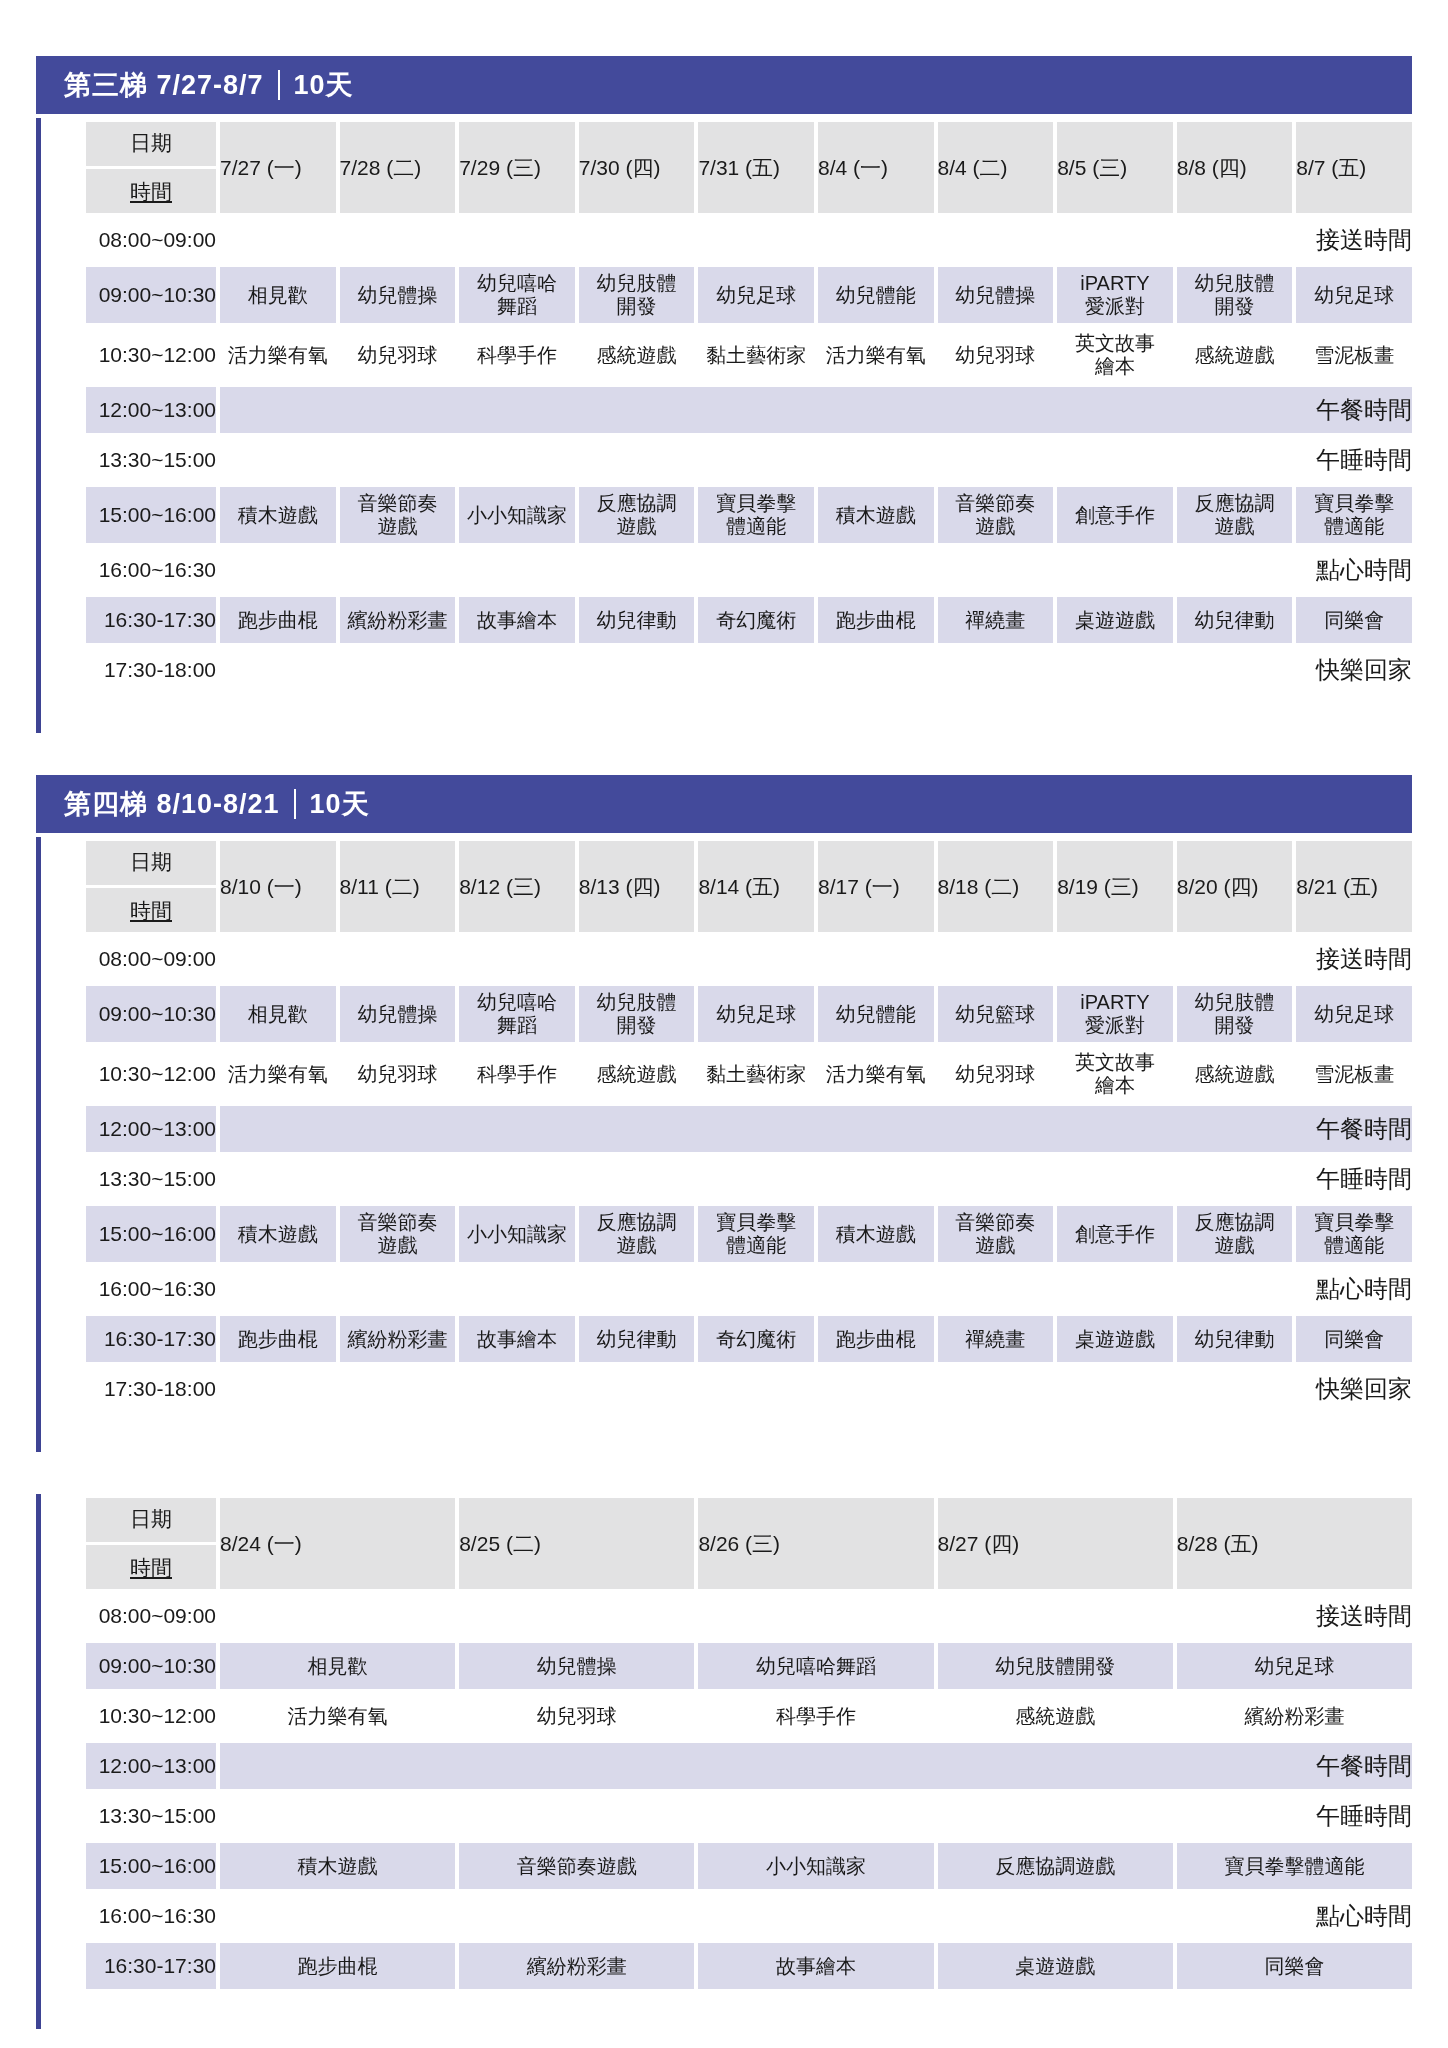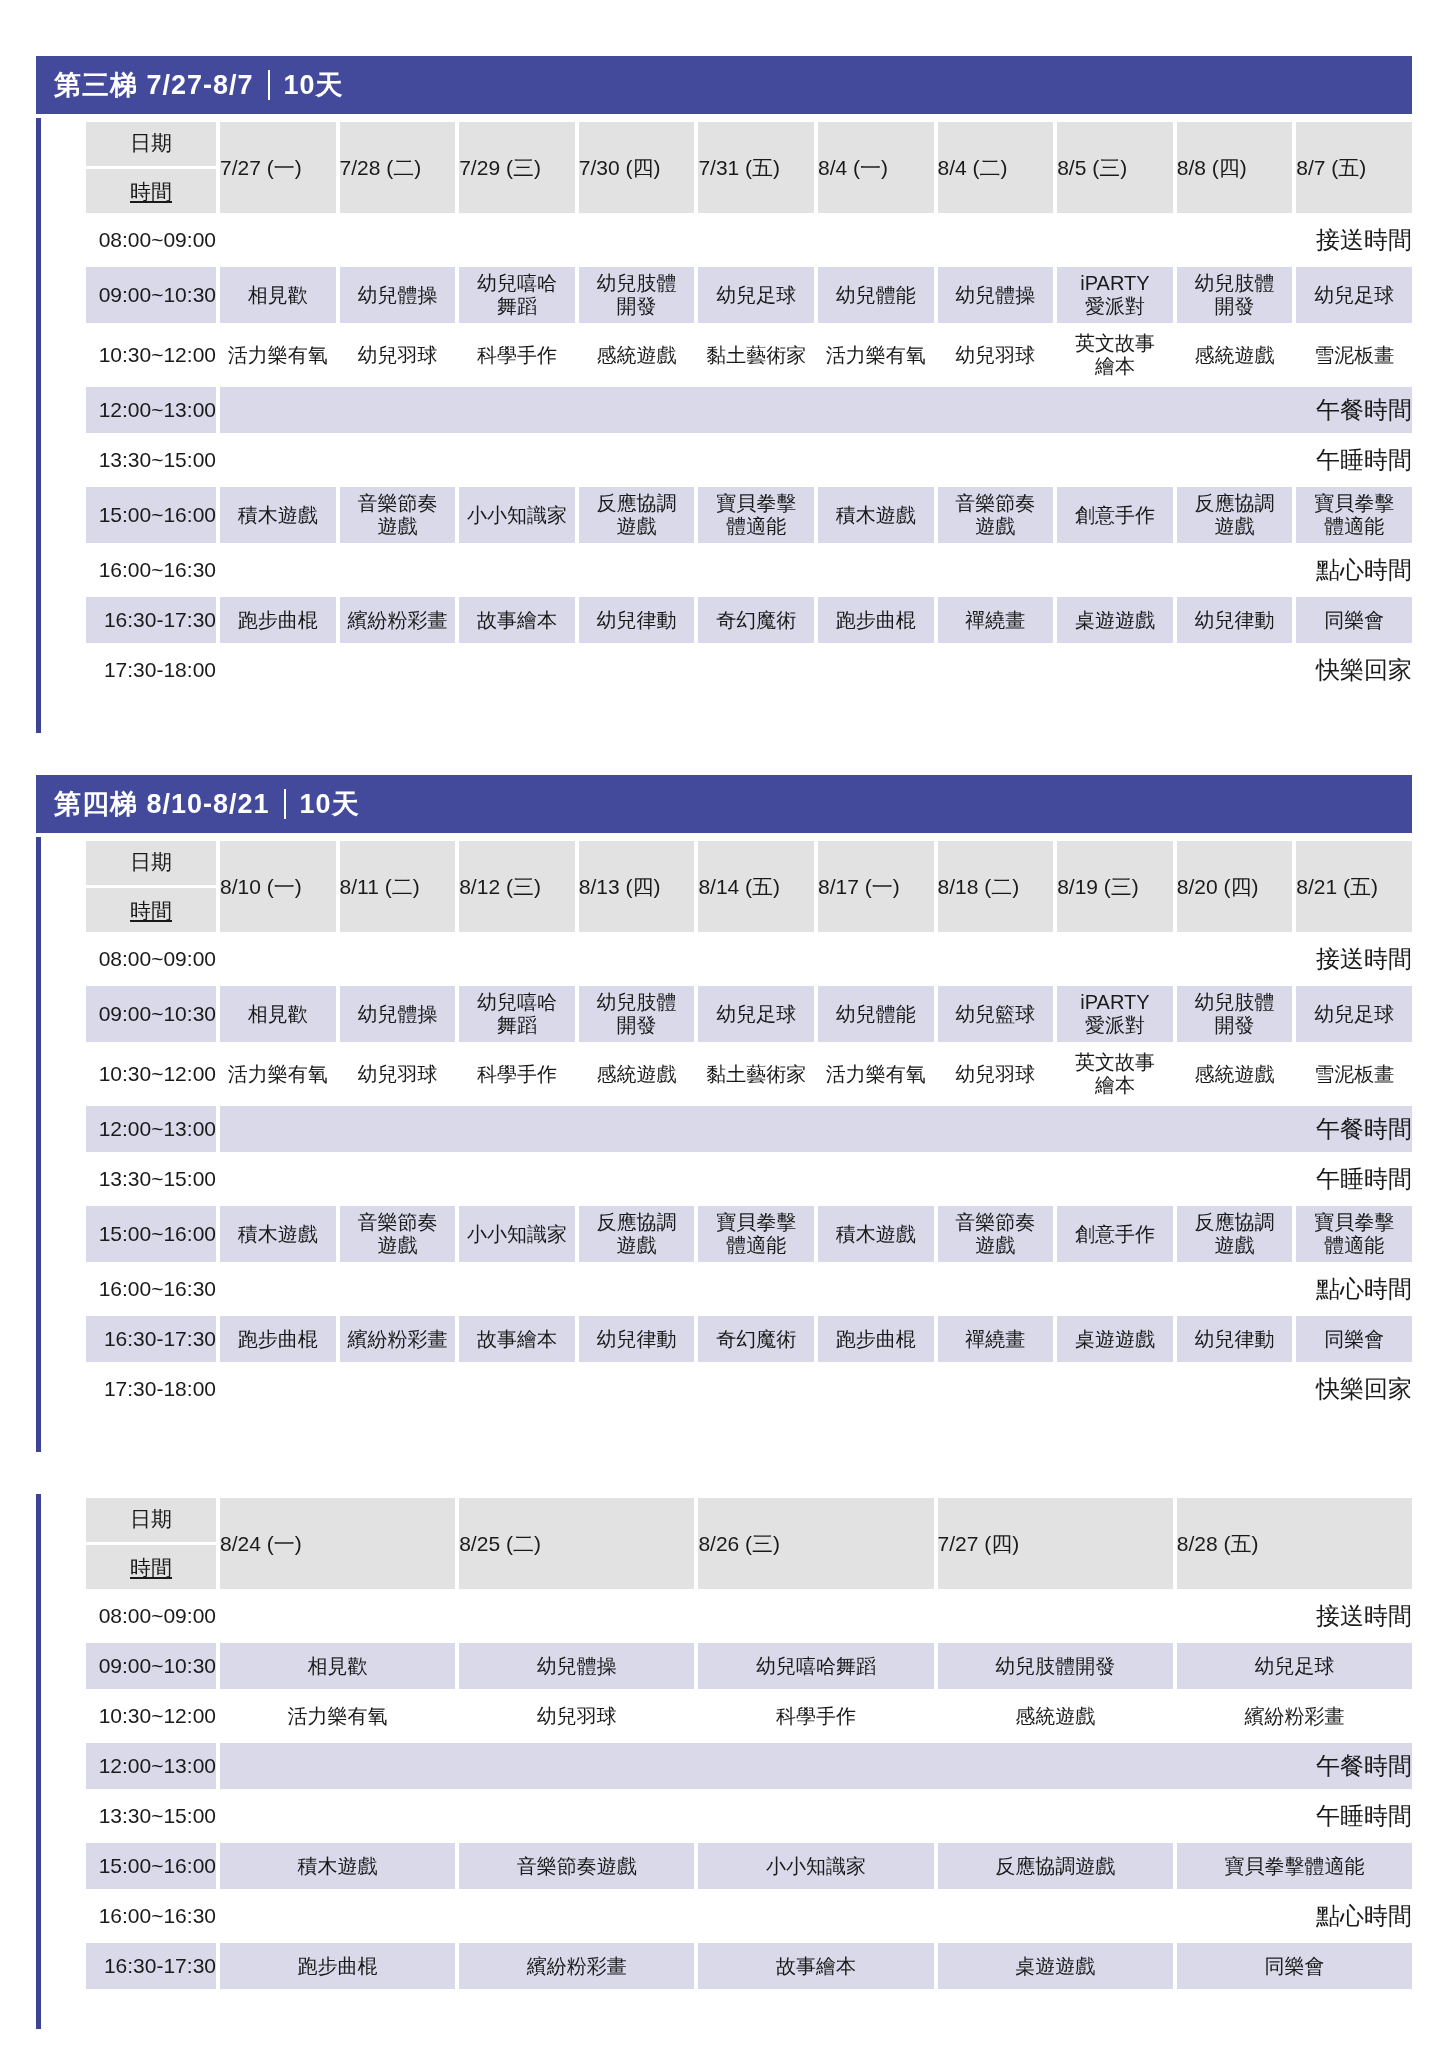--- a/index.html
+++ b/index.html
@@ -17,21 +17,21 @@
   }
   .page{padding:56px 36px 0 36px;box-sizing:border-box;}
   .session-block{margin-bottom:42px;}
   .session-block:last-child{margin-bottom:0;}
   .band{
     height:58px;
     background:var(--band);
     color:#ffffff;
     display:flex;
     align-items:center;
-    padding-left:18px;
+    padding-left:28px;
     font-size:27px;
     font-weight:bold;
     letter-spacing:1px;
   }
   .title-sep{
     width:2px;
     height:30px;
     background:#ffffff;
     margin:0 14px;
     flex:0 0 auto;
@@ -358,21 +358,21 @@
           </colgroup>
           <thead>
             <tr>
               <th class="corner">
                 <div class="corner-top">日期</div>
                 <div class="corner-bottom">時間</div>
               </th>
               <th class="date-th">8/24 (一)</th>
               <th class="date-th">8/25 (二)</th>
               <th class="date-th">8/26 (三)</th>
-              <th class="date-th">7/27 (四)</th>
+              <th class="date-th">8/27 (四)</th>
               <th class="date-th">8/28 (五)</th>
             </tr>
           </thead>
           <tbody>
             <tr class="short">
               <td class="time">08:00~09:00</td>
               <td class="span-cell" colspan="5">接送時間</td>
             </tr>
             <tr class="shade short">
               <td class="time">09:00~10:30</td>

